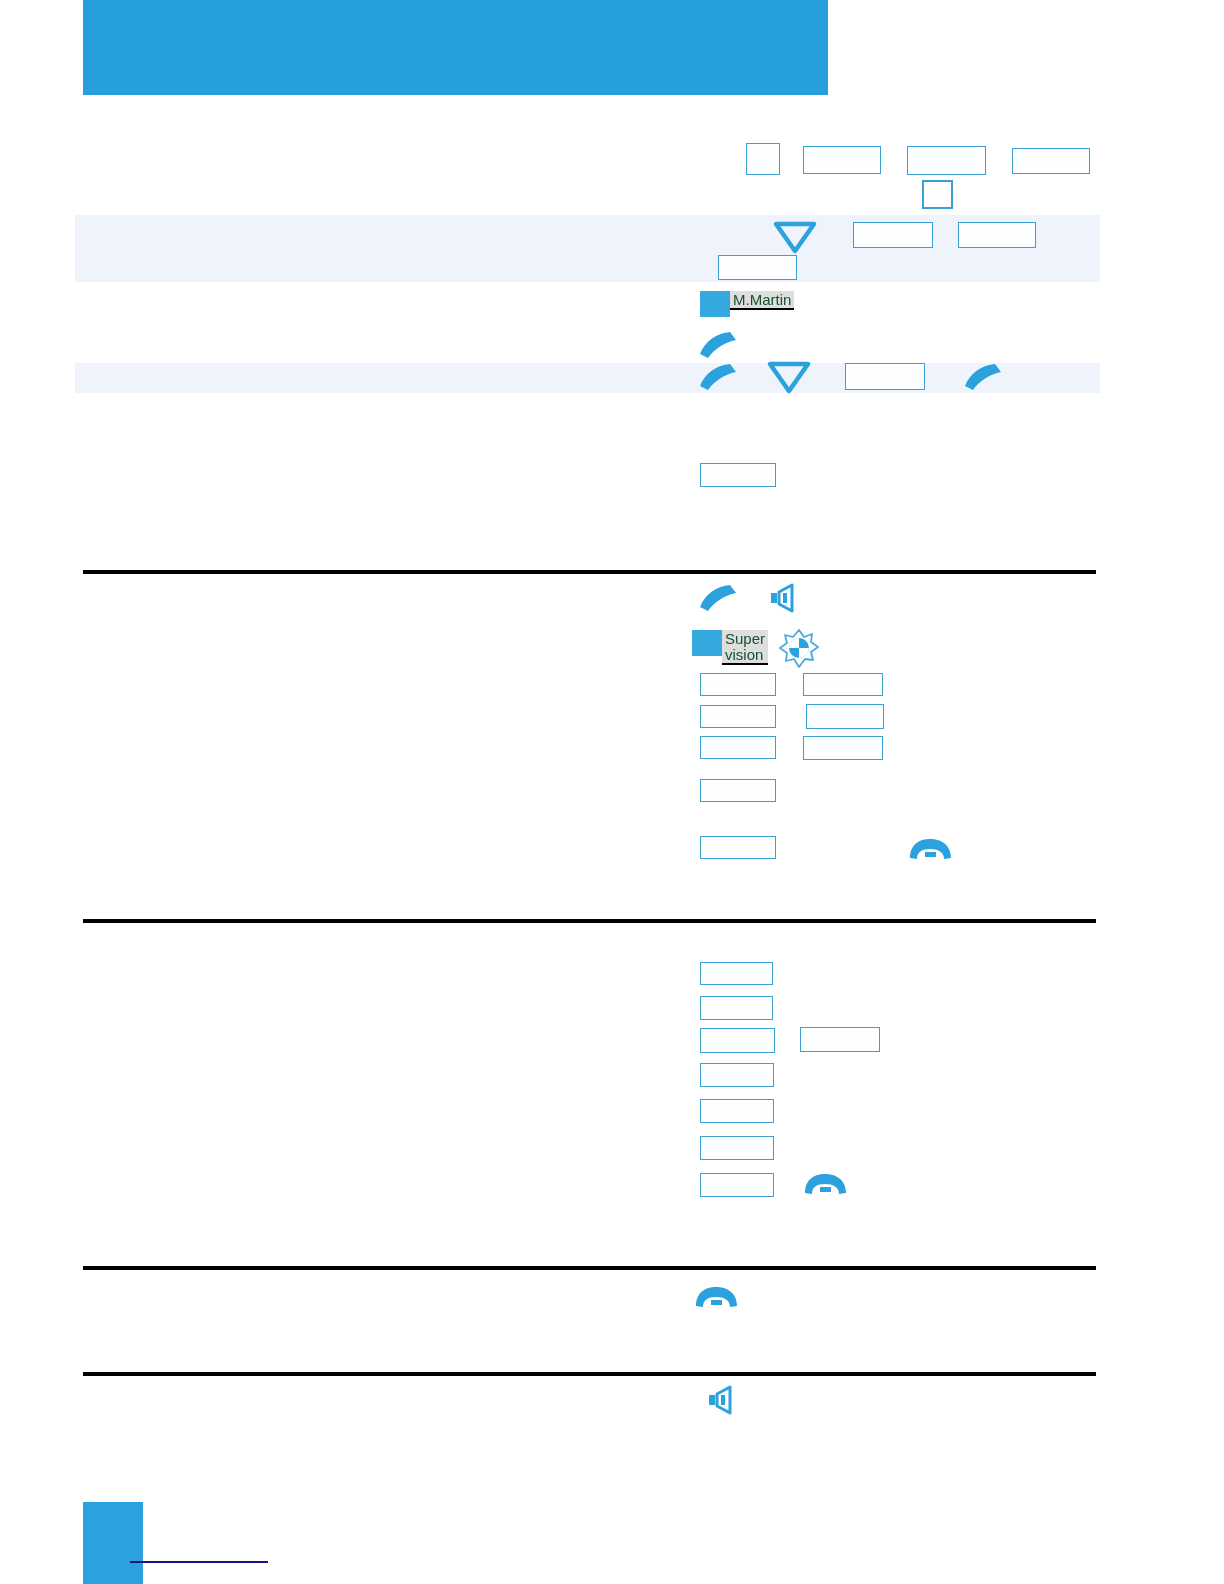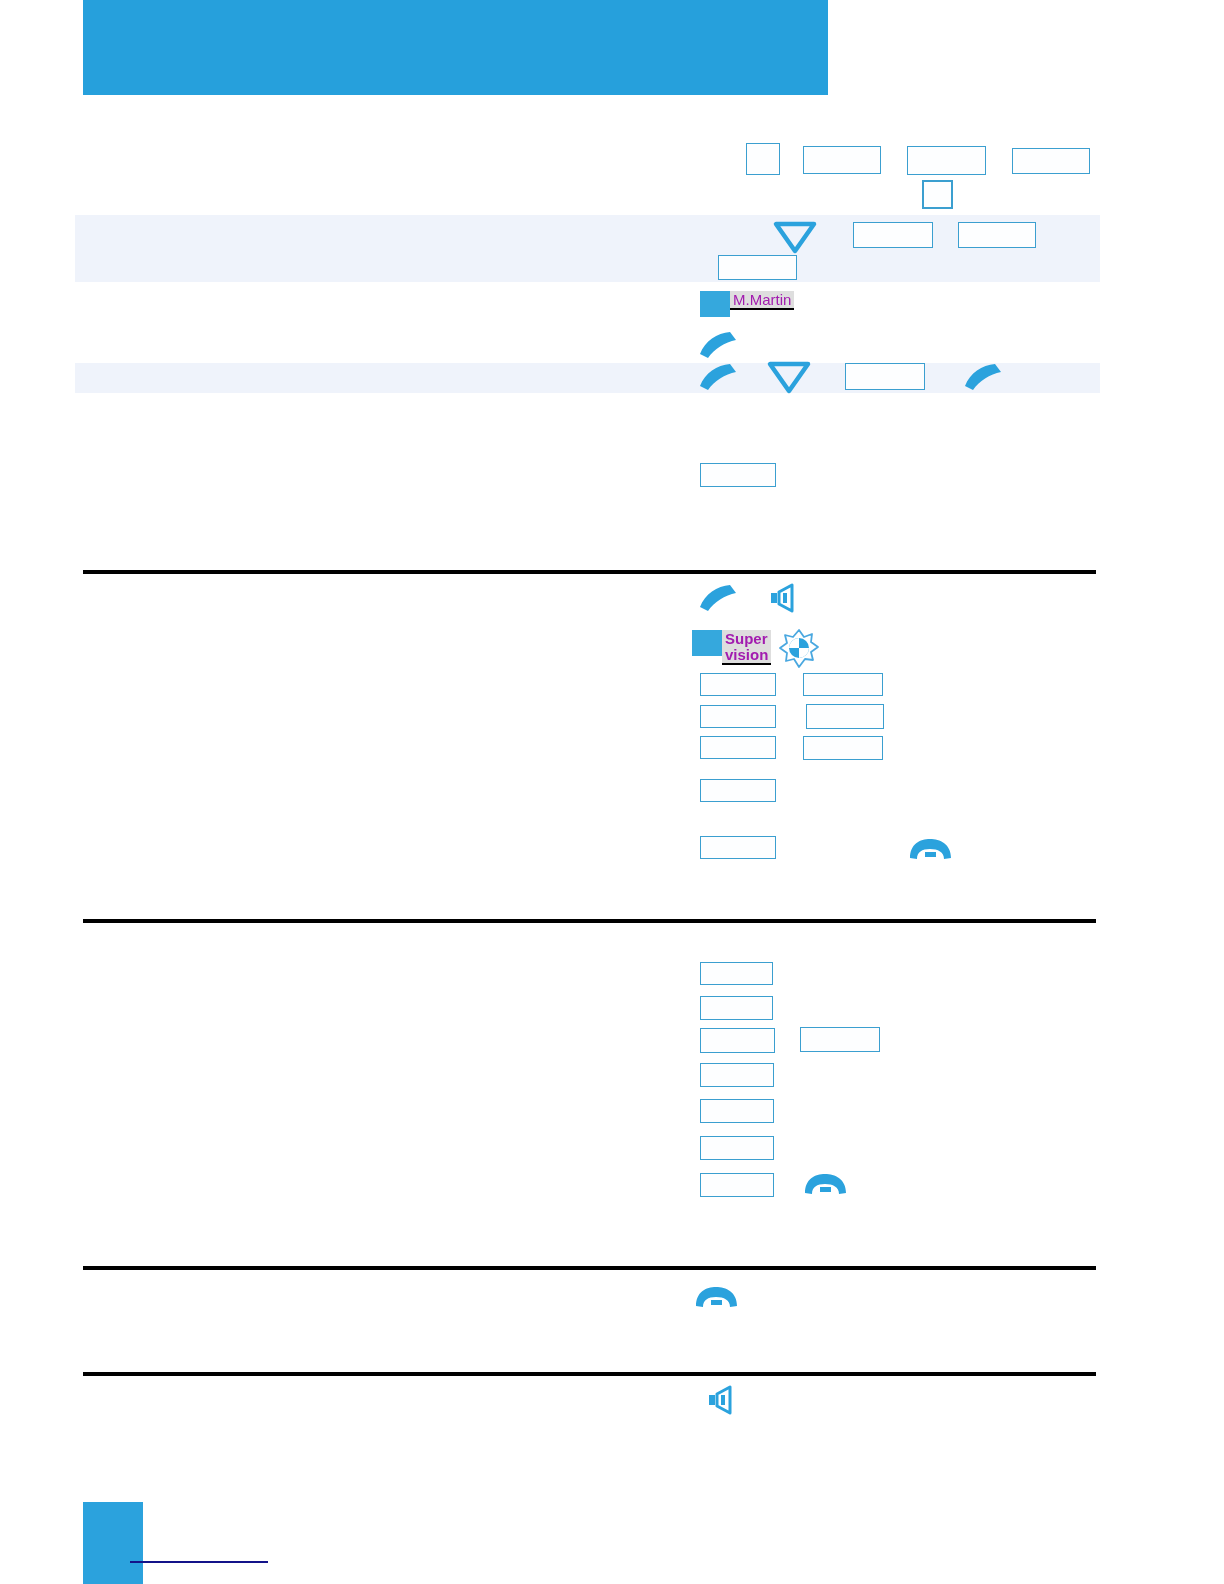--- a/index.html
+++ b/index.html
@@ -41,21 +41,21 @@
   .icon{position:absolute;}
   .icon svg{display:block;}
 
   
   .tag{position:absolute;display:flex;align-items:flex-start;}
   .tag .chip{
     width:30px;height:26px;background:#35a8dd;flex:0 0 auto;
   }
   .tag .lab{
     background:#dedede;
-    color:#a21caf;
+    color:#14532d;
     font-size:15px;
     line-height:15.5px;
     padding:1px 3px 0 3px;
     border-bottom:2.5px solid #000;
     font-family:"Liberation Sans", sans-serif;
     white-space:pre-line;
   }
   .tag.two .lab{line-height:16px;}
 
   
@@ -137,21 +137,21 @@
   </div>
 
   <div class="icon" style="left:766px;top:582px;width:34px;height:32px;">
     <svg width="34" height="32" viewBox="0 0 34 32">
       <path d="M26 3 L26 29 L13 22 L13 10 Z" fill="none" stroke="#2ba2dd" stroke-width="3" stroke-linejoin="round"></path>
       <rect x="5" y="11" width="6" height="10" fill="#2ba2dd"></rect>
       <rect x="17" y="11" width="4" height="10" fill="#2ba2dd"></rect>
     </svg>
   </div>
 
-  <div class="tag two" style="left:692px;top:630px;font-weight:bold;">
+  <div class="tag two" style="left:692px;top:630px;">
     <span class="chip"></span>
     <span class="lab">Super
 vision</span>
   </div>
 
   <div class="icon" style="left:778px;top:628px;width:42px;height:42px;">
     <svg width="42" height="42" viewBox="0 0 42 42">
       <path d="M21 2 L26 9 L34 6 L33 14 L40 19 L33 24 L35 32 L27 31 L21 39 L16 31 L8 33 L9 25 L2 20 L9 15 L7 7 L15 9 Z" fill="none" stroke="#4aa8e0" stroke-width="1.8" stroke-linejoin="round"></path>
       <circle cx="21" cy="20" r="10" fill="#2ba2dd"></circle>
       <path d="M21 20 L21 10 A10 10 0 0 0 11 20 Z" fill="#ffffff"></path>

